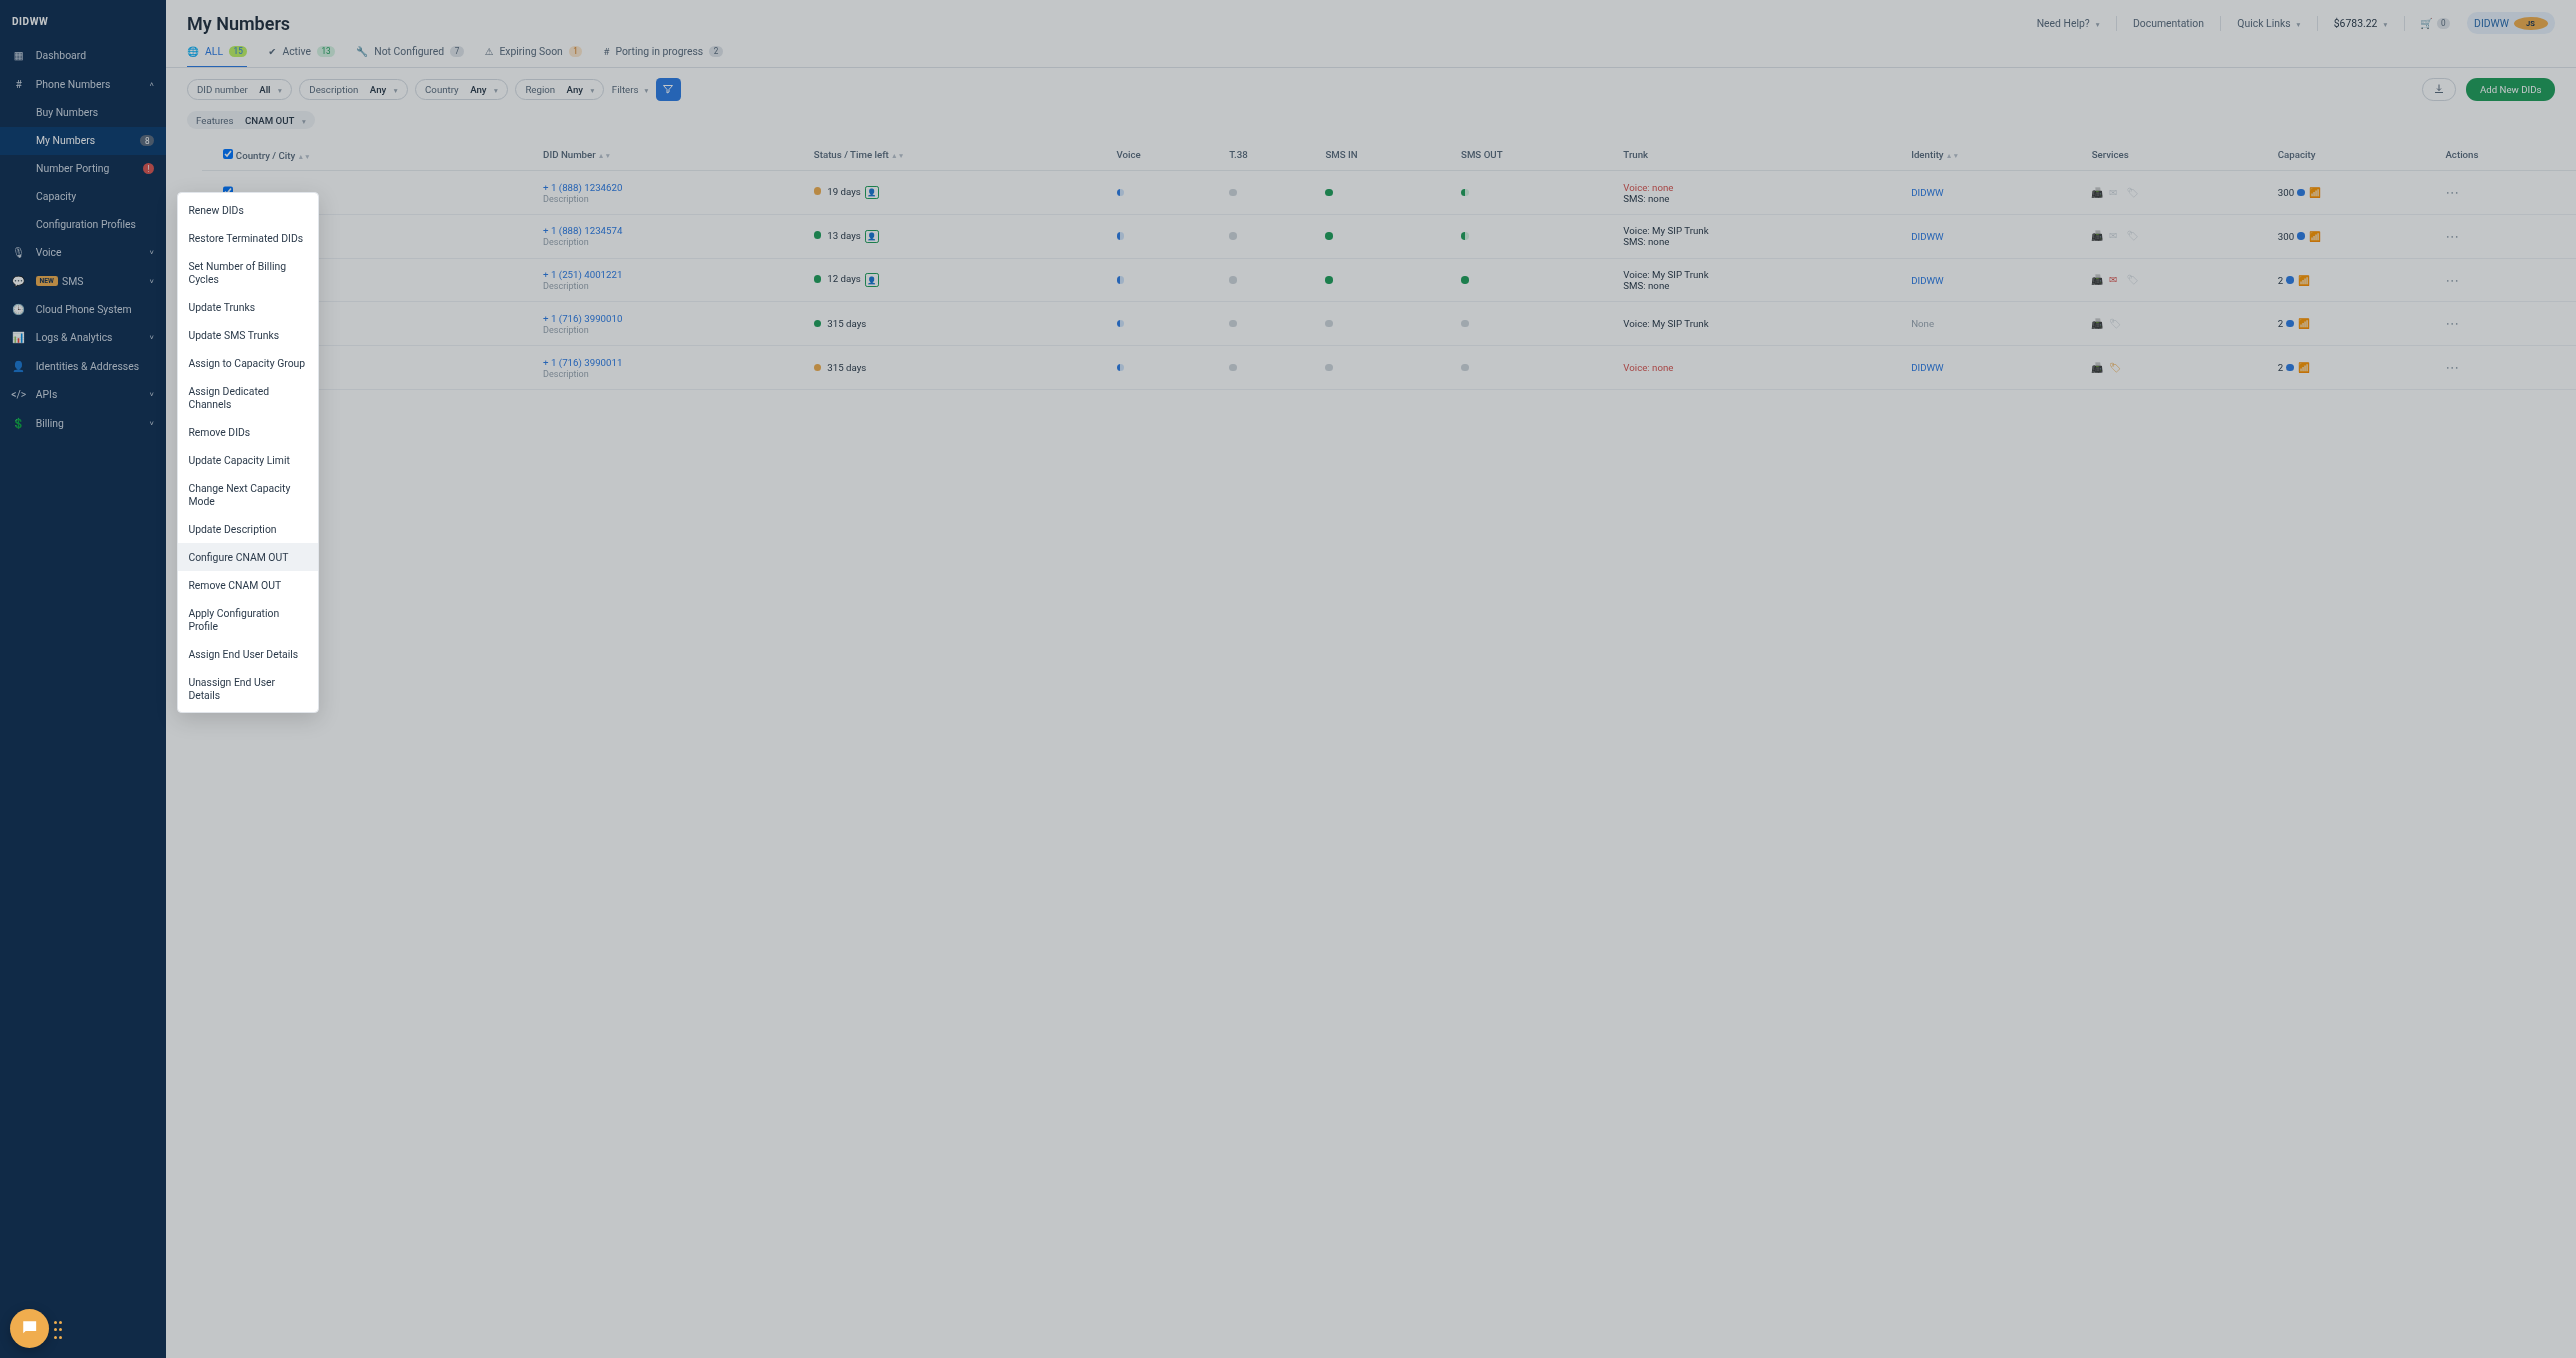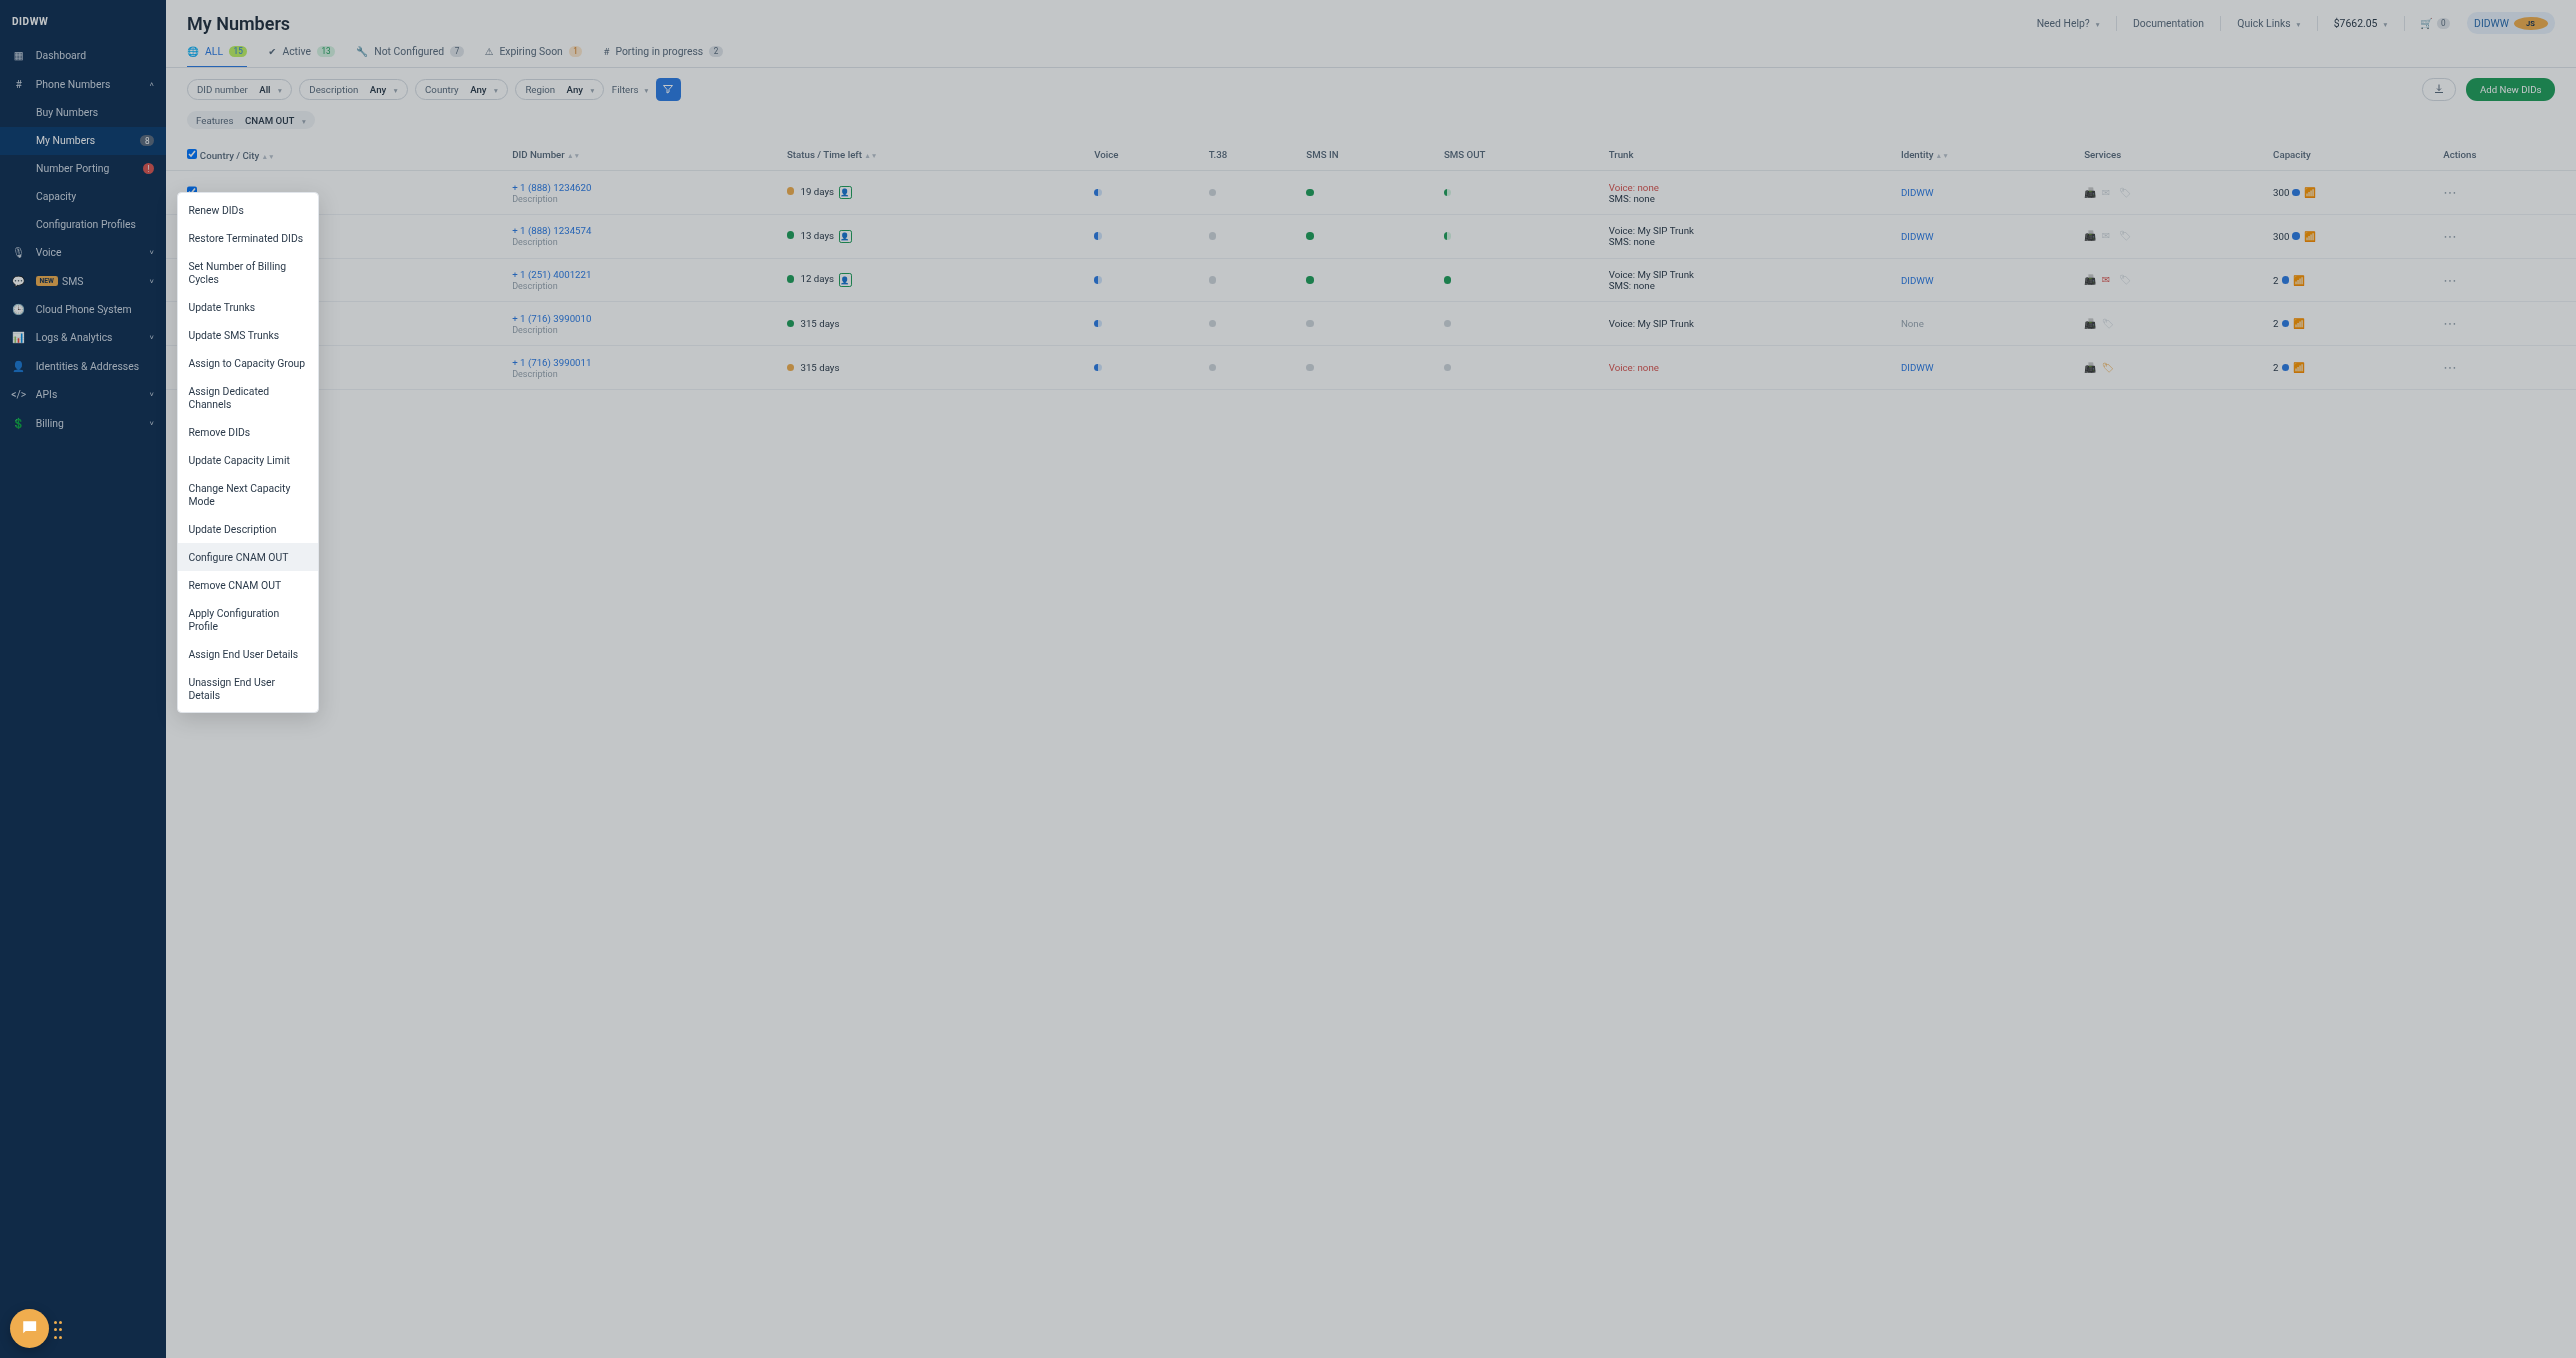--- a/index.html
+++ b/index.html
@@ -50,21 +50,21 @@
 .pill .label { color: #5a6b7d; }
 .pill .value { color: #2b3a4a; font-weight: 500; }
 .pill.feature { background: #f1f3f6; border: none; }
 .filters-toggle { color: #5a6b7d; font-size: 9.7px; display: inline-flex; align-items: center; gap: 3px; cursor: pointer; }
 .filter-square { width: 25px; height: 22.4px; background: #2c7be5; border-radius: 4.5px; display: inline-flex; align-items: center; justify-content: center; }
 .filter-bar-right { margin-left: auto; display: flex; gap: 10.4px; }
 .dl-btn { width: 34px; height: 22.4px; border: 0.7px solid #d5dbe2; border-radius: 11.2px; background: #fff; display: inline-flex; align-items: center; justify-content: center; cursor: pointer; }
 .add-btn { background: #1e9e5a; color: #fff; border: none; border-radius: 11.2px; padding: 4.5px 13.4px; font-size: 9.7px; cursor: pointer; }
 
 
-.table-wrap { flex: 1; overflow: auto; position: relative; }
+.table-wrap { flex: 1; overflow: auto; position: relative; padding-left: 36px; }
 table { width: 100%; border-collapse: collapse; font-size: 9.7px; }
 thead th { text-align: left; padding: 9px 7.5px; color: #5a6b7d; font-weight: 500; border-bottom: 0.7px solid #e8ecef; white-space: nowrap; }
 thead th:first-child { padding-left: 21px; }
 thead .sort { font-size: 6.7px; color: #b9c2cc; margin-left: 2.2px; display:inline-flex; flex-direction:column; line-height:3.7px;}
 tbody td { padding: 10.4px 7.5px; border-bottom: 0.7px solid #eef1f4; vertical-align: middle; color: #2b3a4a; }
 tbody td:first-child { padding-left: 21px; }
 .did-link { color: #2c7be5; display: block; }
 .did-desc { color: #9aa6b2; font-size: 9px; }
 .status-dot { width: 7.5px; height: 7.5px; border-radius: 50%; display: inline-block; margin-right: 6px; }
 .dot-green { background: #1e9e5a; }
@@ -191,21 +191,21 @@
           </span>
         <span class="sep"></span>
         <span class="topbar-link">Documentation</span>
         <span class="sep"></span>
         <span class="topbar-link">
             <span>Quick Links</span>
             <span class="chev-down"></span>
           </span>
         <span class="sep"></span>
         <span class="topbar-link balance">
-            <span>$7662.05</span>
+            <span>$6783.22</span>
             <span class="chev-down"></span>
           </span>
         <span class="sep"></span>
         <span class="topbar-link">
           <span>🛒</span>
           <span class="cart-badge">0</span>
         </span>
         <span class="user-pill">
           <span>DIDWW</span>
           <span class="avatar">JS</span>

